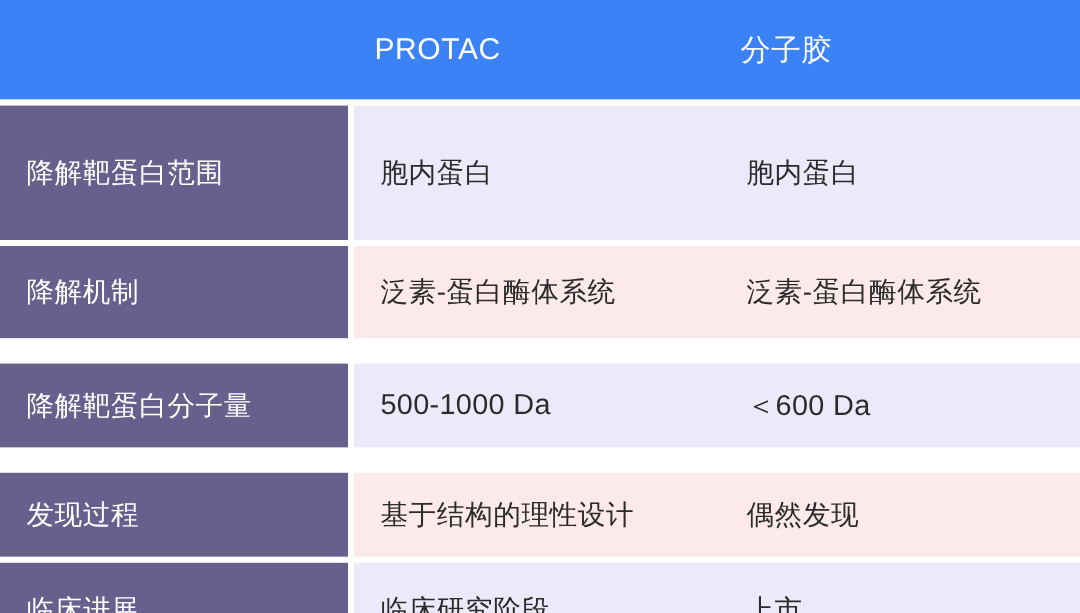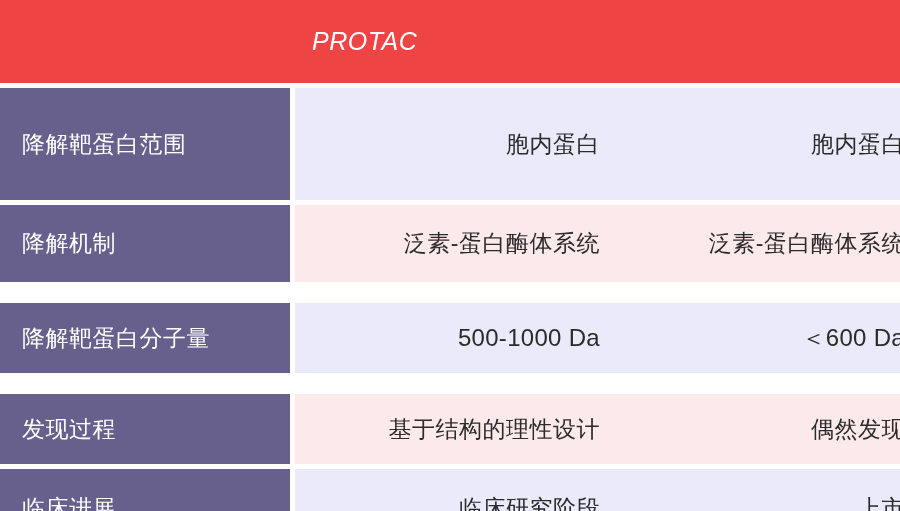--- a/index.html
+++ b/index.html
@@ -19,25 +19,24 @@
     height: 511px;
     display: flex;
     flex-direction: column;
     background: #ffffff;
   }
 
   
   .table-header {
     height: 83px;
     flex: 0 0 83px;
-    background: #ef4444;
+    background: #3b82f6;
     display: flex;
     align-items: center;
     box-sizing: border-box;
-    font-style: italic;
   }
   .header-spacer {
     width: 290px;
     flex: 0 0 290px;
   }
   .header-cell {
     flex: 0 0 305px;
     width: 305px;
     color: #ffffff;
     font-size: 25px;
@@ -103,36 +102,36 @@
   .bg-pink     .values-wrap { background: #fce9e9; }
 
   .value-cell {
     flex: 0 0 305px;
     width: 305px;
     color: #2b2b2b;
     font-size: 23px;
     padding-left: 22px;
     box-sizing: border-box;
     letter-spacing: 0.5px;
-    text-align: right;
   }
   .value-cell.num {
     font-size: 24px;
     letter-spacing: 0.3px;
     padding-left: 22px;
   }
 </style>
 </head>
 <body>
 
 <div class="comparison-table">
 
   <div class="table-header">
     <div class="header-spacer"></div>
     <div class="header-cell">PROTAC</div>
+    <div class="header-cell">分子胶</div>
   </div>
 
   <div class="header-sep"></div>
 
   <div class="table-body">
 
     <div class="table-row row-h-lg bg-lavender">
       <div class="label-cell">降解靶蛋白范围</div>
       <div class="label-gap"></div>
       <div class="values-wrap">

